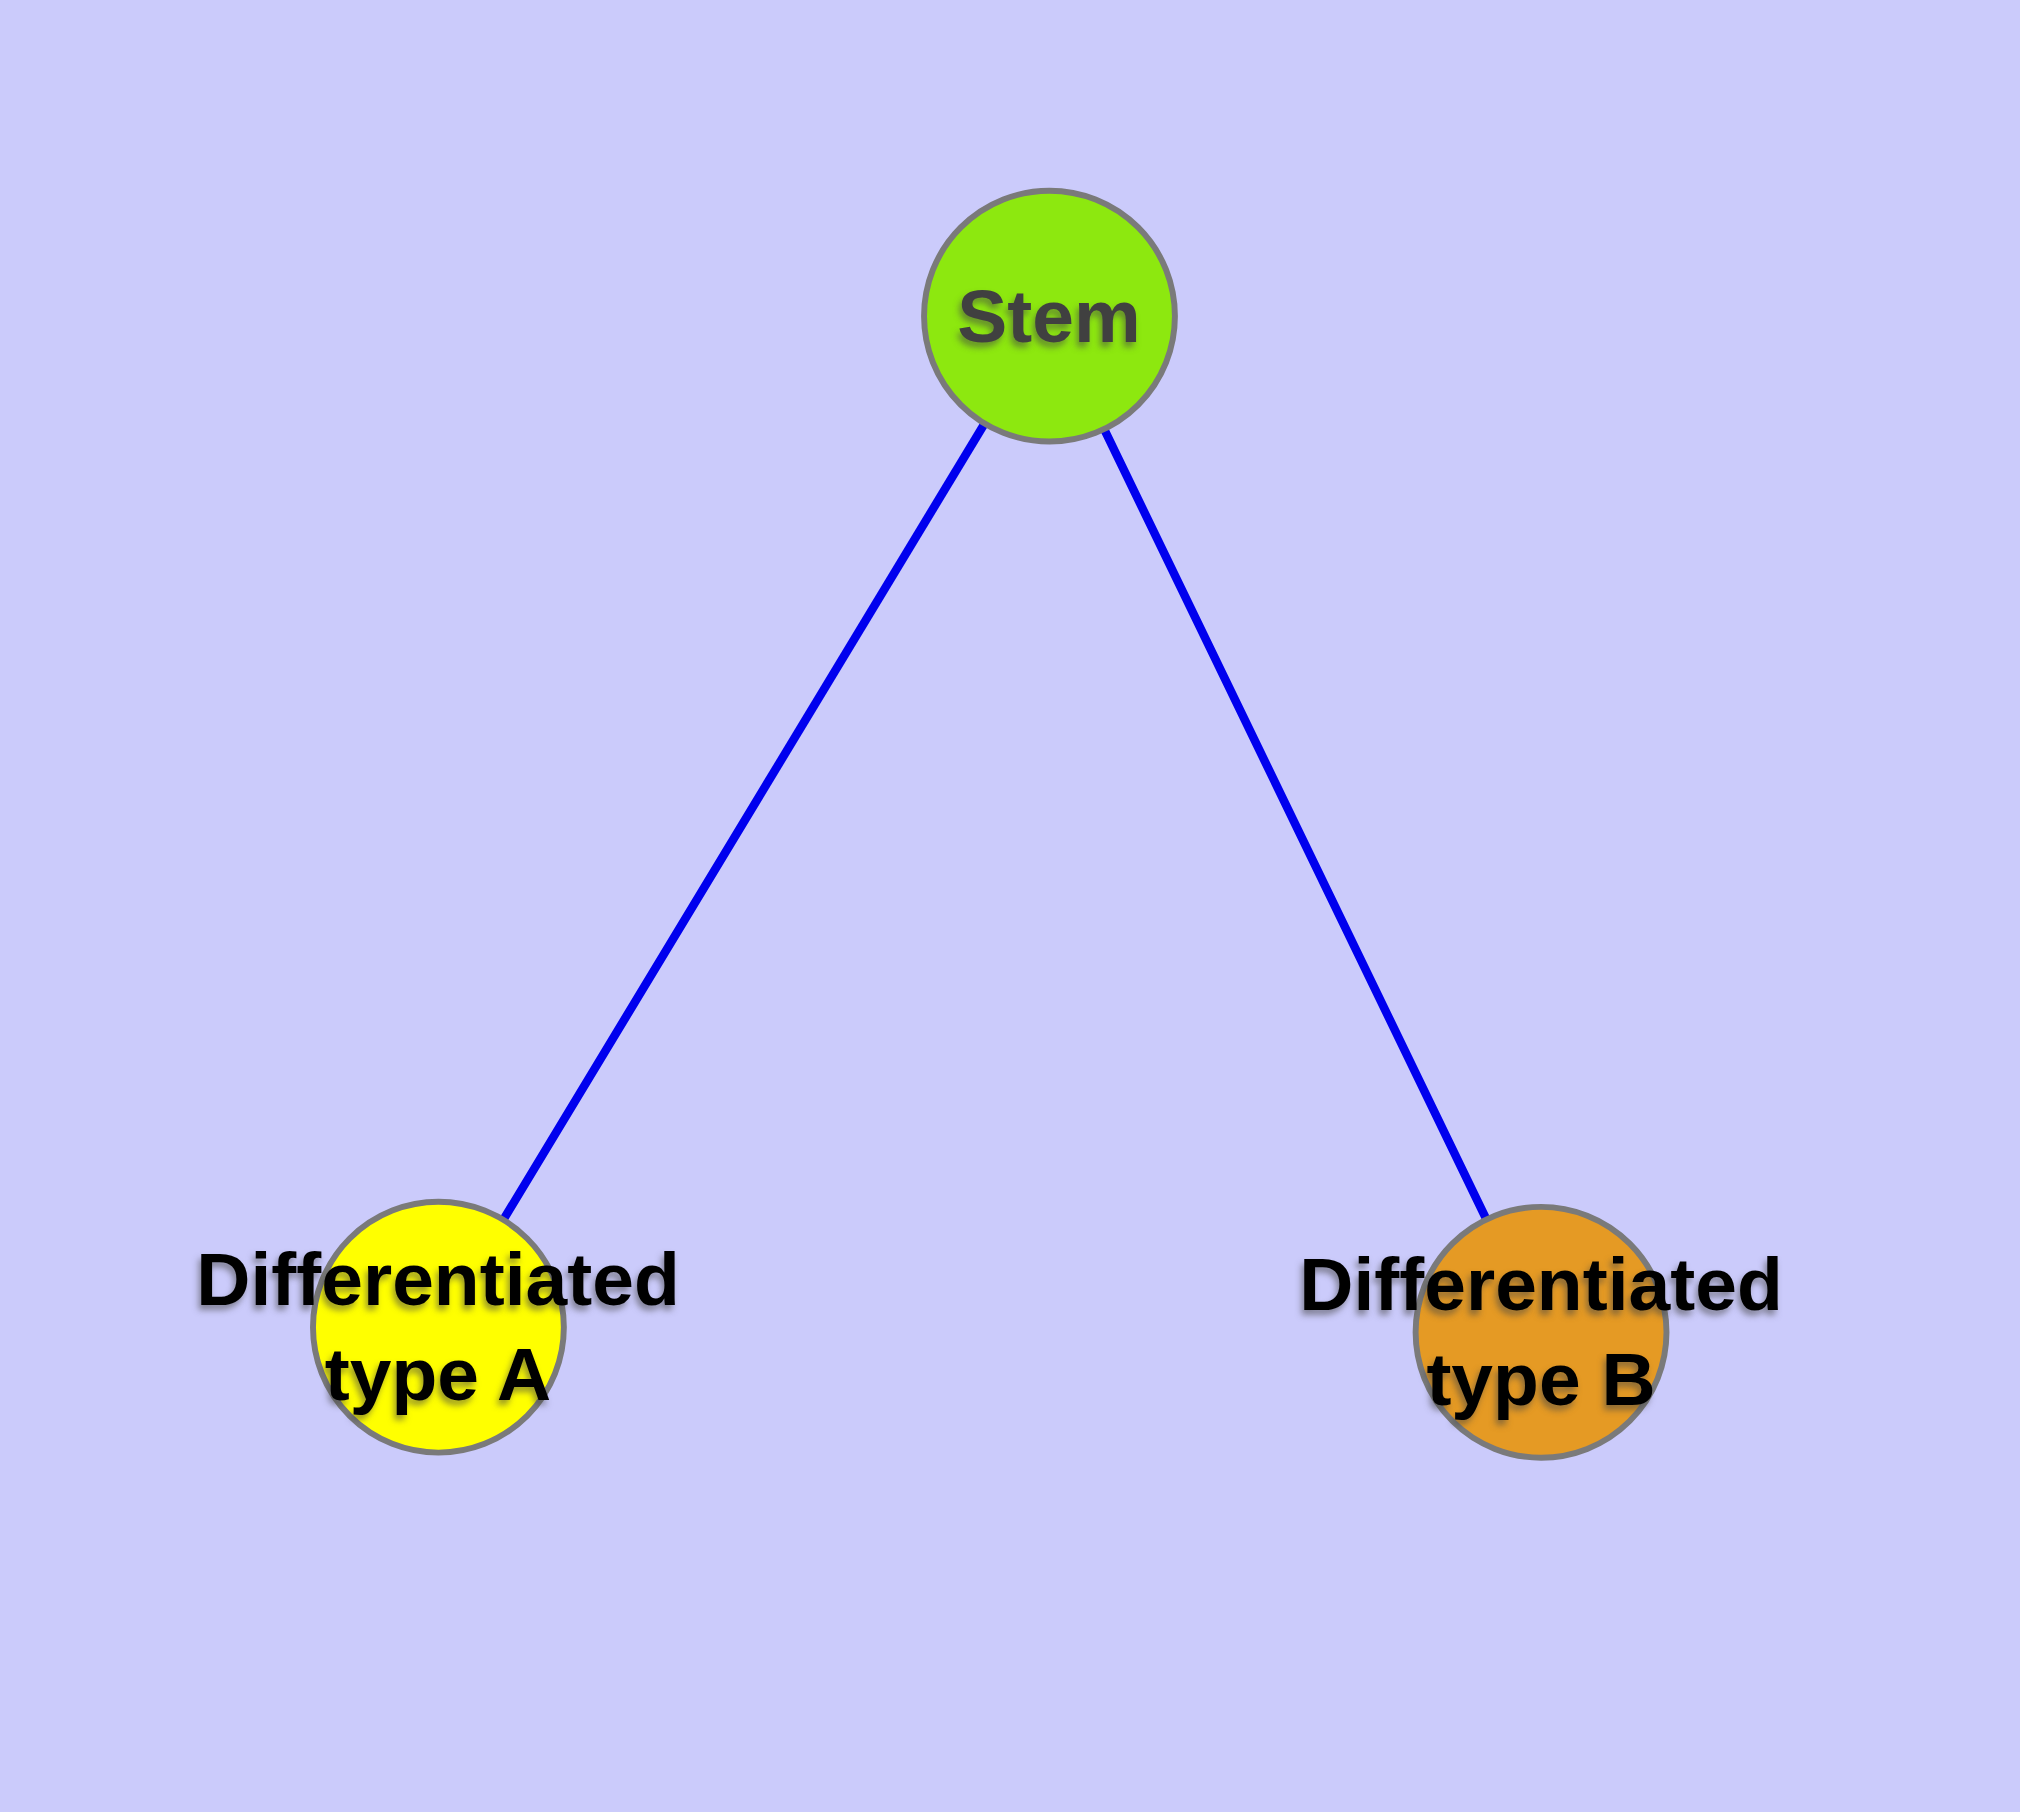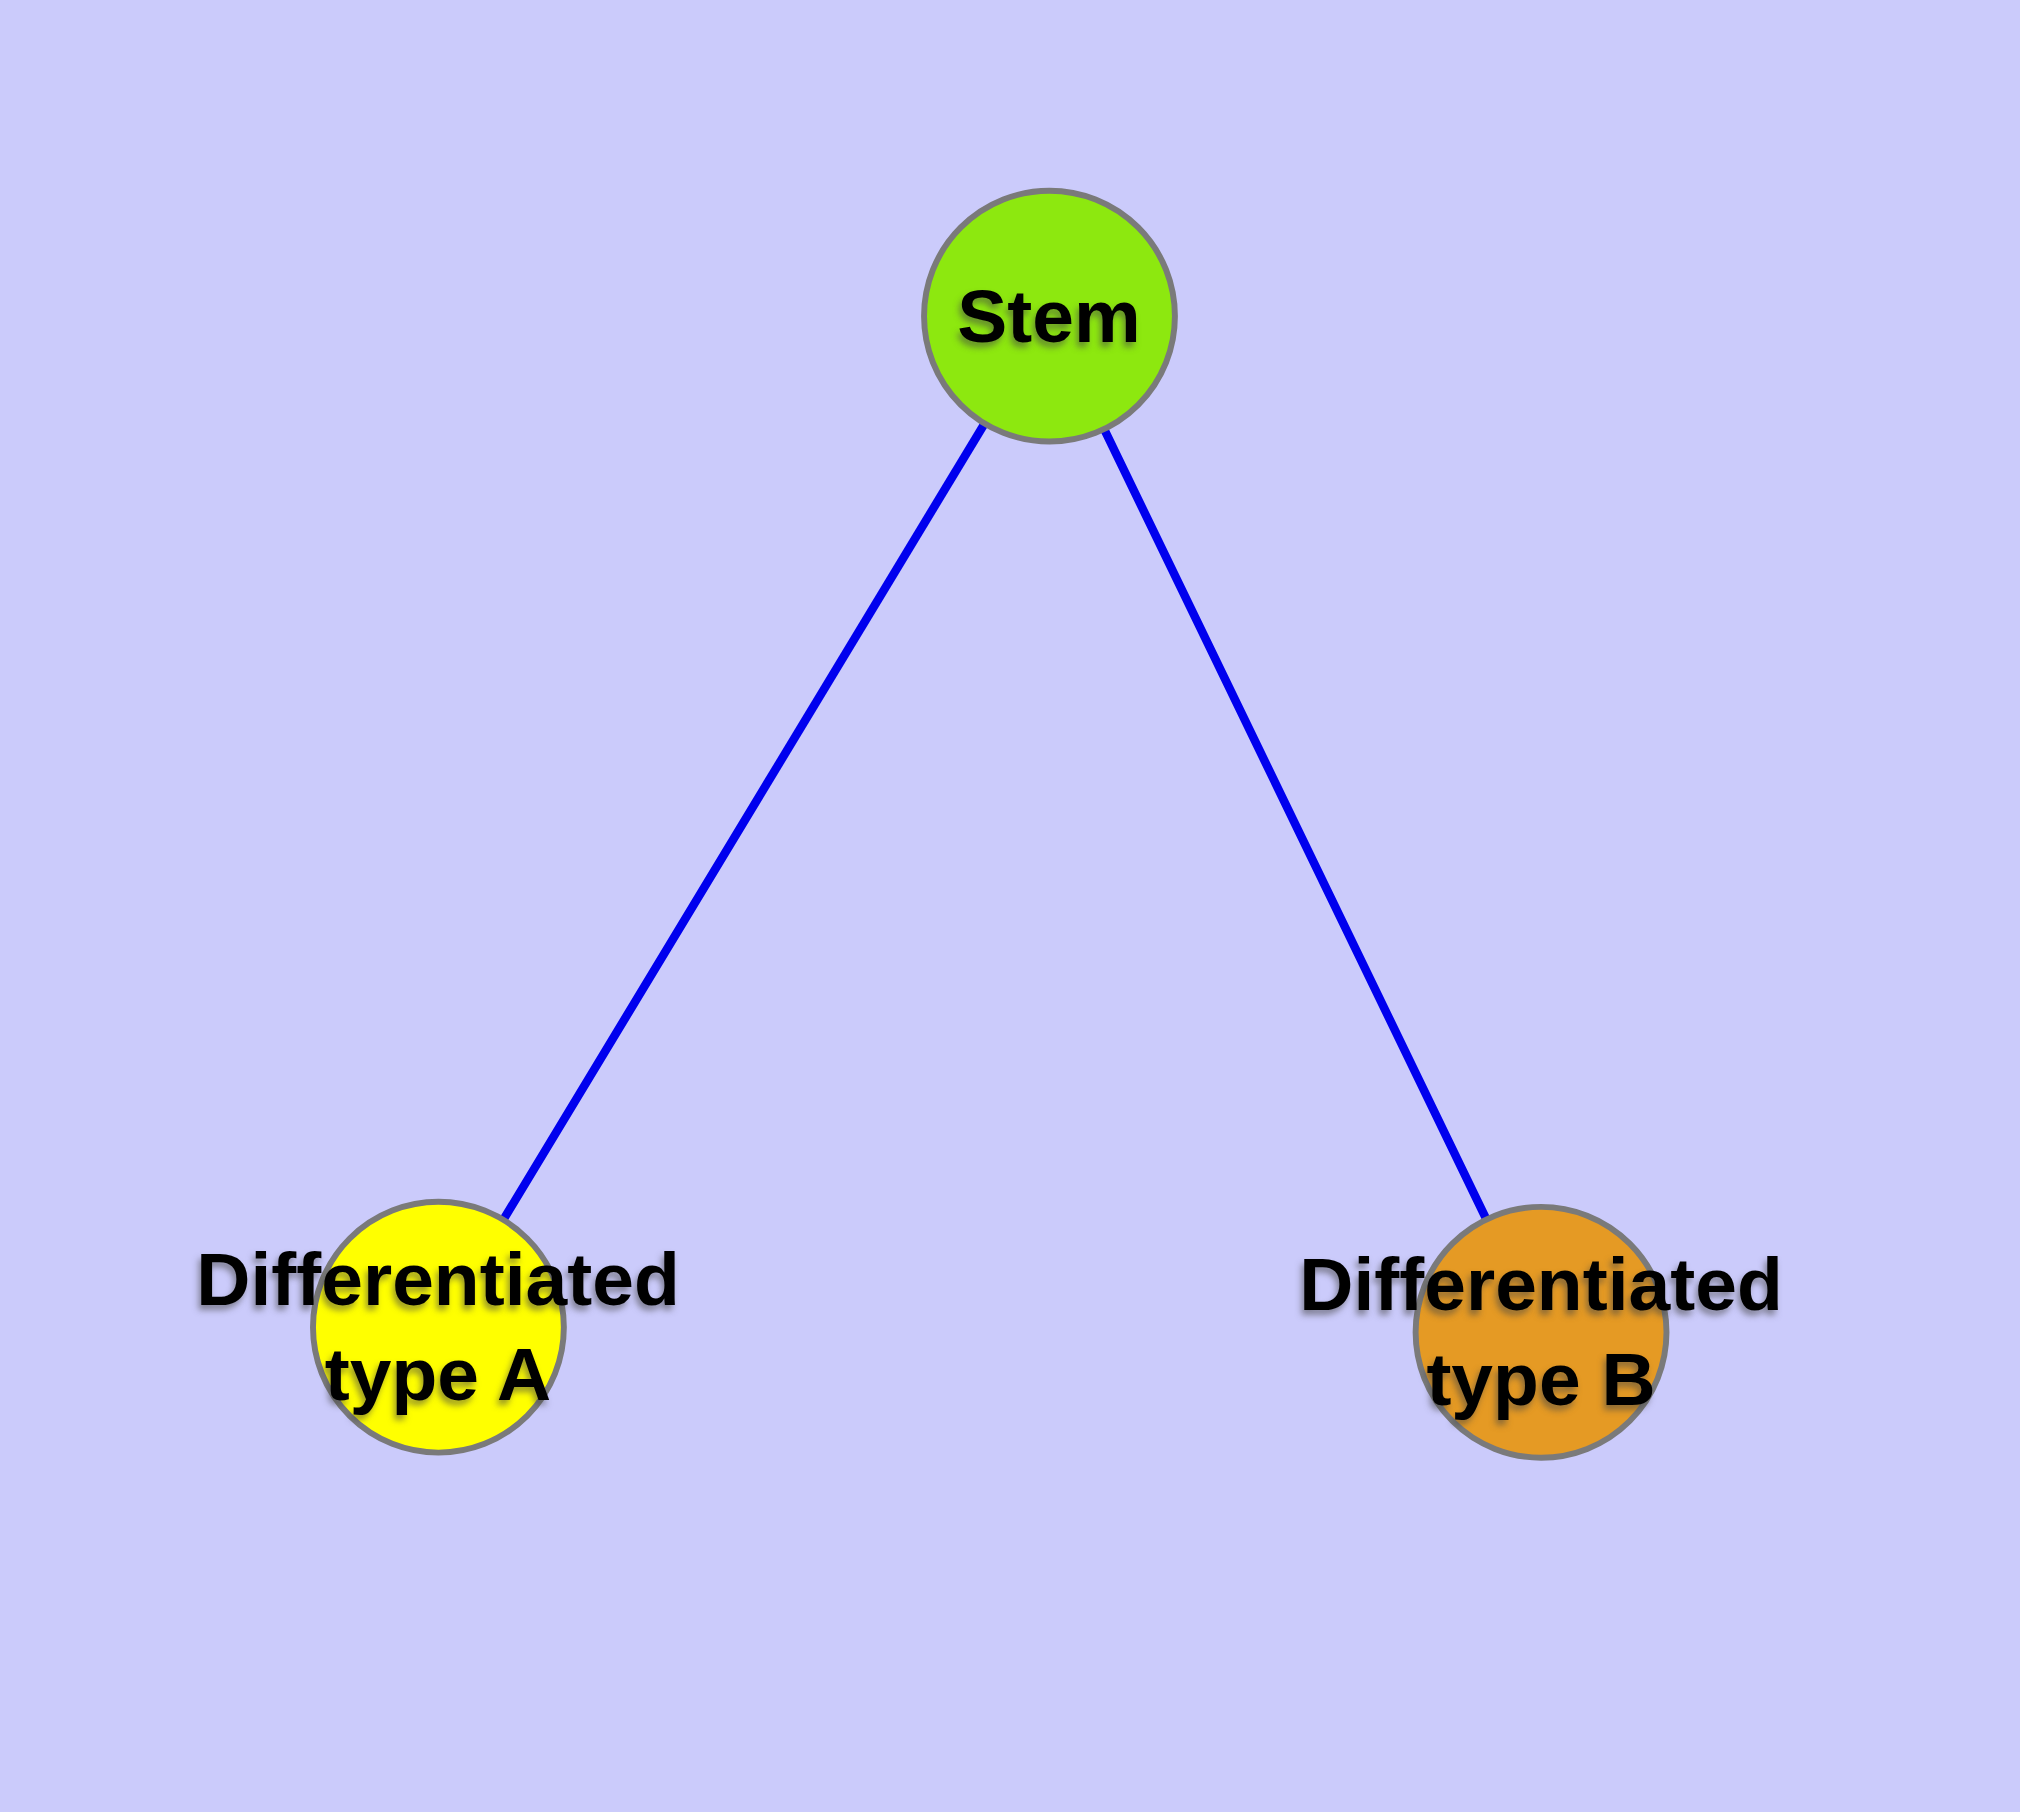--- a/index.html
+++ b/index.html
@@ -53,19 +53,19 @@
 <div class="diagram-canvas">
   <svg width="2021" height="1812" viewBox="0 0 2384 2138">
     <line class="edge" x1="1238" y1="373" x2="517" y2="1566" stroke="#0000EE"></line>
     <line class="edge" x1="1238" y1="373" x2="1818" y2="1572" stroke="#0000EE"></line>
 
     <circle class="node-circle" cx="1238" cy="373" r="148" fill="#8DE80F" stroke="#7A7A7A"></circle>
     <circle class="node-circle" cx="517" cy="1566" r="148" fill="#FFFF00" stroke="#7A7A7A"></circle>
     <circle class="node-circle" cx="1818" cy="1572" r="148" fill="#E59A24" stroke="#7A7A7A"></circle>
   </svg>
 
-  <div class="node-label label-stem" style="color: #000000;">Stem</div>
+  <div class="node-label label-stem" style="color: #404040;">Stem</div>
   <div class="node-label label-type-a" style="color: rgb(0, 0, 0);">Differentiated
 type A</div>
   <div class="node-label label-type-b" style="color: rgb(0, 0, 0);">Differentiated
 type B</div>
 </div>
 
 
 </body></html>

